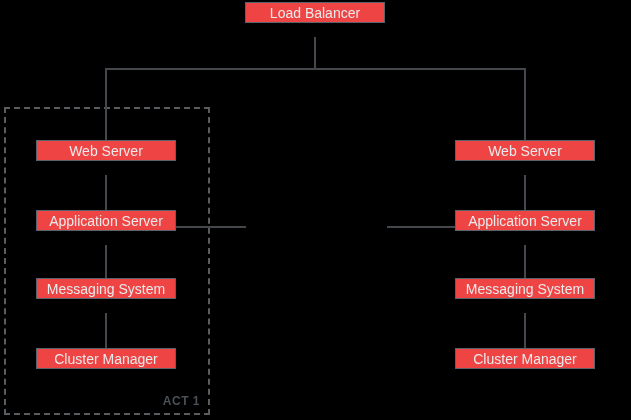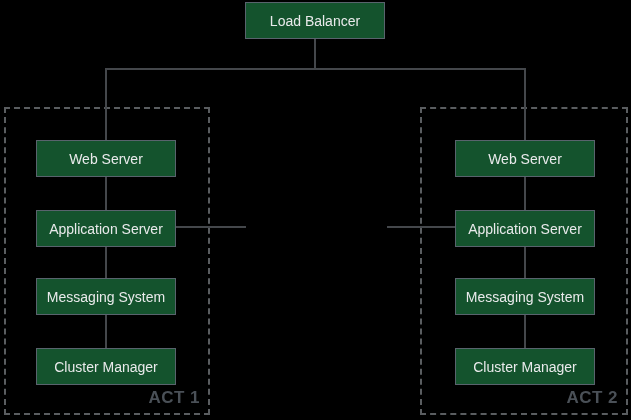--- a/index.html
+++ b/index.html
@@ -12,23 +12,23 @@
     width: 631px;
     height: 420px;
     background: #000000;
     overflow: hidden;
     font-family: "Liberation Sans", sans-serif;
   }
   
   .node {
     position: absolute;
     width: 140px;
-    height: 37px;
+    height: 21px;
     box-sizing: border-box;
-    background: #14532d;
+    background: #ef4444;
     border: 1px solid #59636d;
     color: #e9eaeb;
     font-size: 14px;
     display: flex;
     align-items: center;
     justify-content: center;
     white-space: nowrap;
     z-index: 3;
   }
   #node-load-balancer   { left: 245px; top: 2px;   }
@@ -47,21 +47,21 @@
     box-sizing: border-box;
     border: 2px dashed #5a5d60;
     z-index: 1;
   }
   #group-act1 { left: 4px;   top: 107px; width: 206px; height: 308px; }
   #group-act2 { left: 420px; top: 107px; width: 208px; height: 308px; }
   .group-label {
     position: absolute;
     right: 8px;
     bottom: 5px;
-    font-size: 17px;
+    font-size: 12px;
     font-weight: bold;
     letter-spacing: 0.5px;
     color: #4a5057;
   }
   
   .line {
     position: absolute;
     background: #44474b;
     z-index: 2;
   }
@@ -92,23 +92,20 @@
   <div class="line" id="ln-l-msg-clu"></div>
   <div class="line" id="ln-r-web-app"></div>
   <div class="line" id="ln-r-app-msg"></div>
   <div class="line" id="ln-r-msg-clu"></div>
   <div class="line" id="ln-db-left"></div>
   <div class="line" id="ln-db-right"></div>
 
   <div class="group" id="group-act1">
     <span class="group-label">ACT 1</span>
   </div>
-  <div class="group" id="group-act2">
-    <span class="group-label">ACT 2</span>
-  </div>
 
   <div class="node" id="node-load-balancer">
     <span>Load Balancer</span>
   </div>
 
   <div class="node" id="node-web-1">
     <span>Web Server</span>
   </div>
   <div class="node" id="node-app-1">
     <span>Application Server</span>

